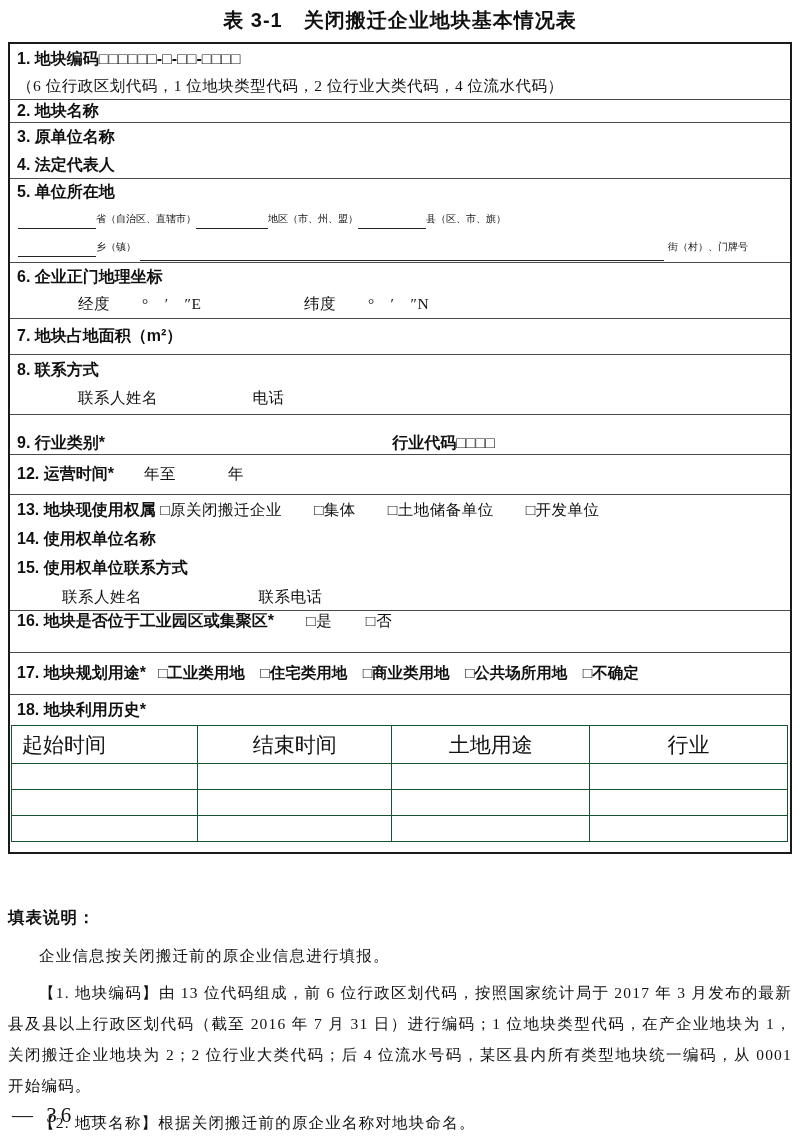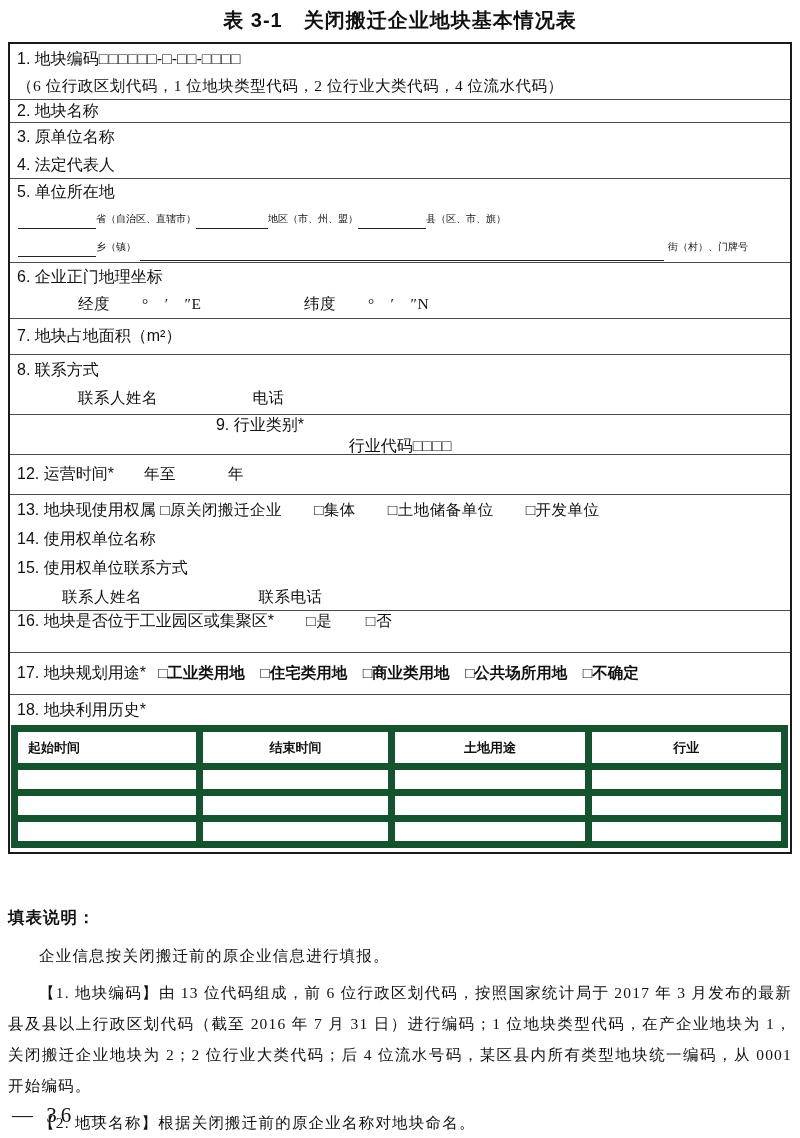--- a/index.html
+++ b/index.html
@@ -12,21 +12,21 @@
   .page-title {
     padding-top:7px; text-align:center;
     font-size:20px; font-weight:bold; letter-spacing:1px;
   }
   .form-table {
     position:absolute; left:8px; top:42px; width:784px;
     border:2px solid #1a1a1a; background:#fff;
   }
   .t-row { border-bottom:1px solid #4a4a4a; width:100%; }
   .t-row:last-child { border-bottom:none; }
-  .lbl { font-weight:normal; font-size:16px; }
+  .lbl { font-weight:bold; font-size:16px; }
   .serif { font-family:"Liberation Serif", serif; font-weight:normal; font-size:15.5px; letter-spacing:0.5px; }
   .pl { padding-left:7px; }
 
   .r1 { height:56px; }
   .r1 .l1 { line-height:29px; }
   .r1 .l2 { line-height:25px; }
   .r2 { height:23px; line-height:22px; }
   .r34 { height:56px; }
   .r34 div { line-height:28px; }
   .r5 { height:84px; }
@@ -37,42 +37,42 @@
   .bgrow { flex:1 1 auto; margin:0 4px; }
   .r6 { height:56px; }
   .r6 .head { line-height:28px; }
   .r6 .coords { line-height:26px; padding-left:68px; }
   .r6 .coords .lat { margin-left:98px; }
   .r7 { height:36px; display:flex; align-items:center; }
   .r8 { height:60px; }
   .r8 .head { line-height:29px; }
   .r8 .sub { line-height:27px; padding-left:68px; }
   .r8 .sub .phone { margin-left:90px; }
-  .r9 { height:40px; display:flex; align-items:center;flex-direction:column; }
+  .r9 { height:40px; display:flex; align-items:flex-end; }
   .r9 .cat { width:49%; }
   .r1011 { height:40px; display:flex; align-items:stretch; }
   .r1011 .cell-l { width:49%; border-right:1px solid #4a4a4a; display:flex; align-items:center; }
   .r1011 .cell-r { flex:1; display:flex; align-items:center; padding-left:8px; }
   .r1011 .cell-r .opts { margin-left:8px; }
   .r12 { height:40px; display:flex; align-items:center; }
   .r12 .from { margin-left:30px; }
   .r12 .to { margin-left:52px; }
   .r131415 { height:116px; }
   .r131415 .line { line-height:29px; }
   .r131415 .opts { }
   .r131415 .sub { padding-left:52px; }
   .r131415 .sub .phone { margin-left:112px; }
   .r16 { height:42px; display:flex; align-items:flex-start; }
   .r16 .opts { margin-left:32px; letter-spacing:1px; }
   .r17 { height:42px; display:flex; align-items:center; }
   .r17 .opts { margin-left:12px; font-weight:bold; font-size:15.5px; }
   .r18 { height:157px; }
   .r18 .head { line-height:26px; padding-top:2px; }
   .history { width:777px; margin:2px 5px 0 1px; border-collapse:collapse; table-layout:fixed; }
-  .history th, .history td { border:7px solid #14532d; font-family:"Liberation Serif", serif; font-weight:bold; font-size:13px; }
+  .history th, .history td { border:1px solid #14532d; font-family:"Liberation Serif", serif; font-weight:normal; font-size:21px; }
   .history th { height:38px; text-align:center; }
   .history th.first { text-align:left; padding-left:10px; }
   .history td { height:26px; }
   .history col.c1 { width:24%; } .history col.c2 { width:25%; }
   .history col.c3 { width:25.5%; } .history col.c4 { width:25.5%; }
 
   .notes { position:absolute; left:8px; right:8px; top:904px; }
   .notes-heading { font-size:16.5px; font-weight:bold; letter-spacing:1px; line-height:26px; }
   .note-p {
     font-family:"Liberation Serif", serif; font-size:15.5px; letter-spacing:1.2px;

